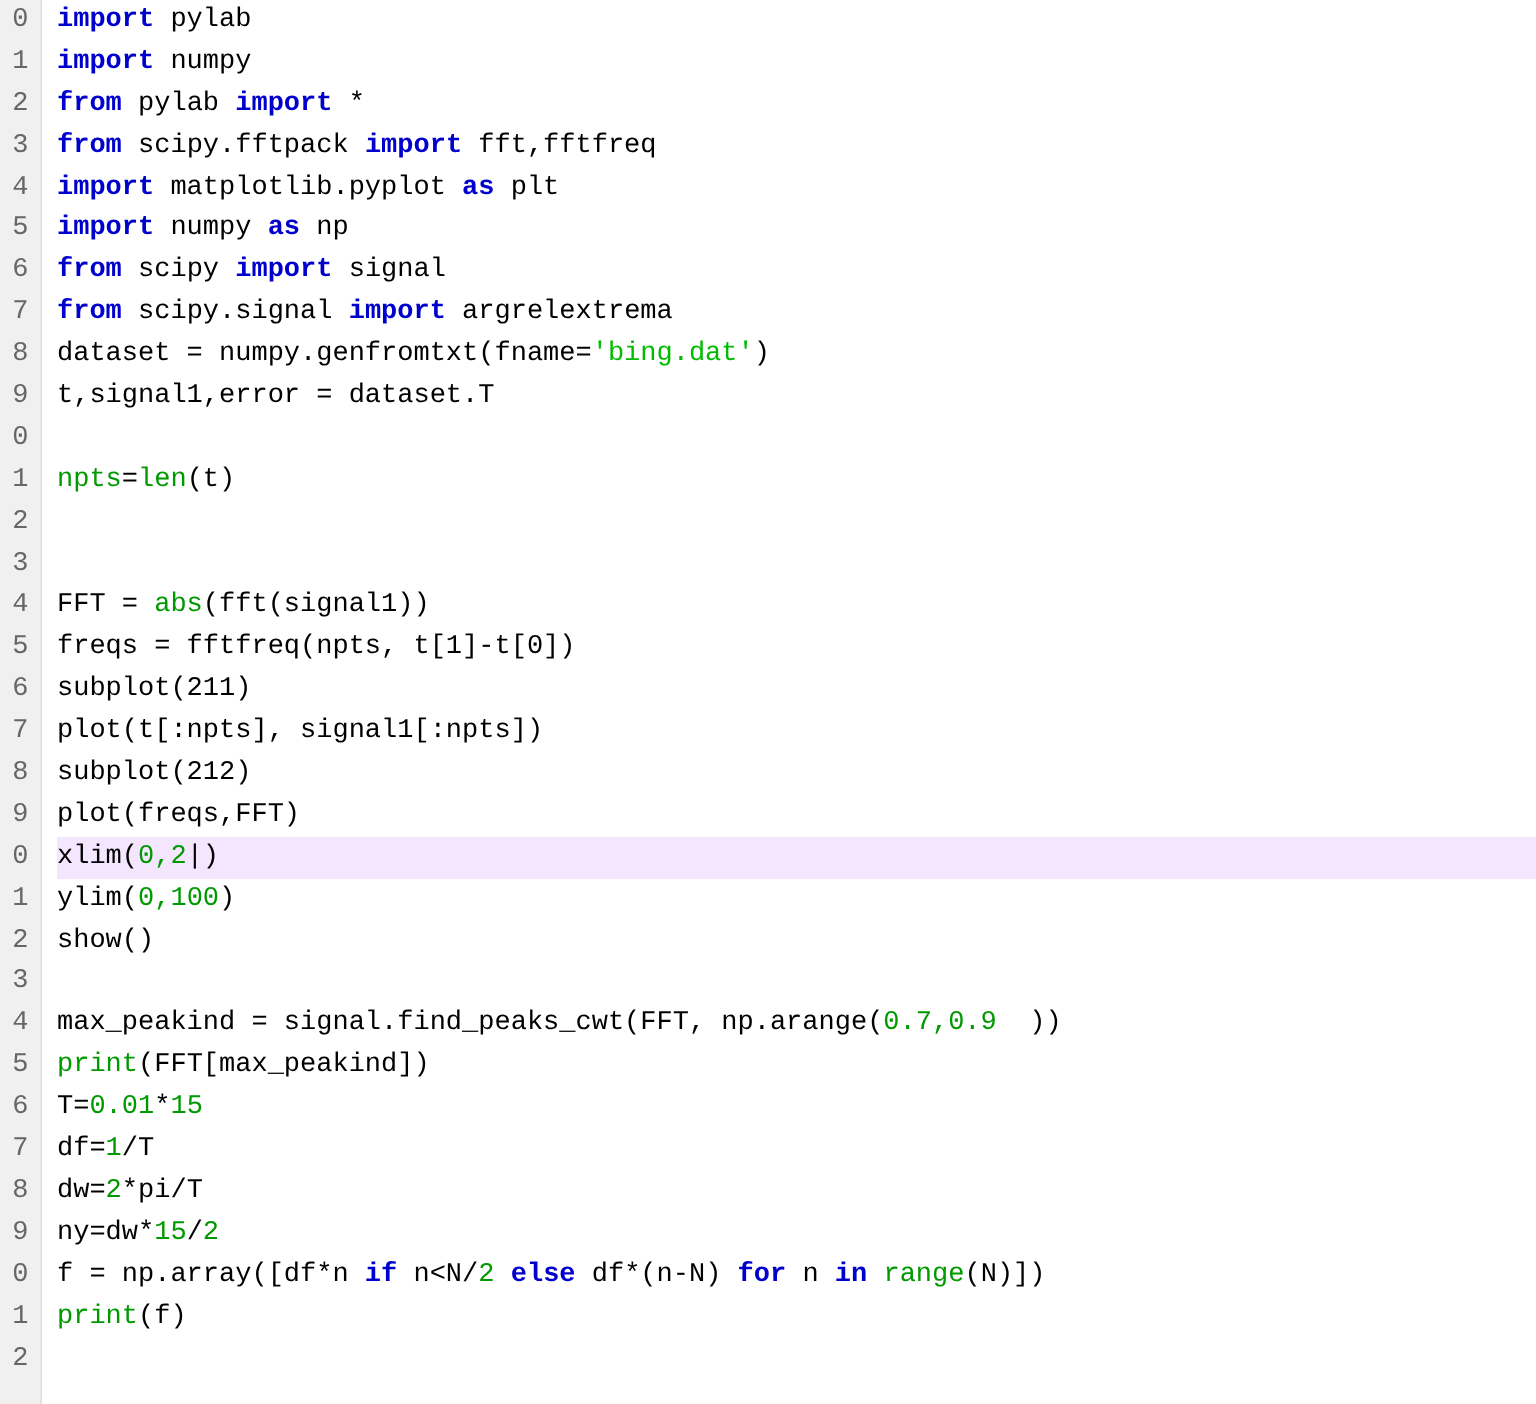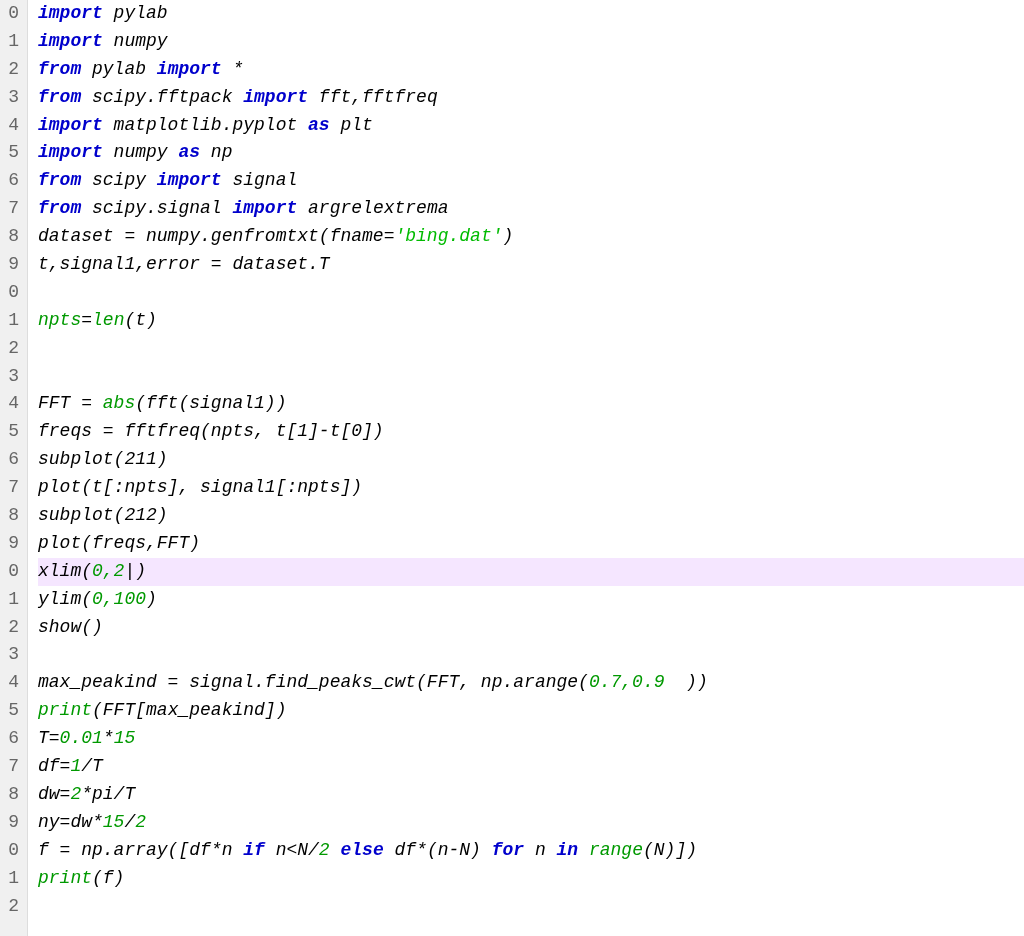--- a/index.html
+++ b/index.html
@@ -29,21 +29,20 @@
     }
     .code-area {
       flex: 1;
       padding: 0 0 0 10px;
       white-space: pre;
       overflow-x: auto;
     }
     .code-line {
       display: block;
       height: 1.55em;
-      font-style: italic;
     }
     .code-line.highlighted {
       background: #f5e6ff;
     }
   </style>
 </head>
 <body>
 
 <div class="code-container">
   <div class="line-numbers" id="line-nums">

